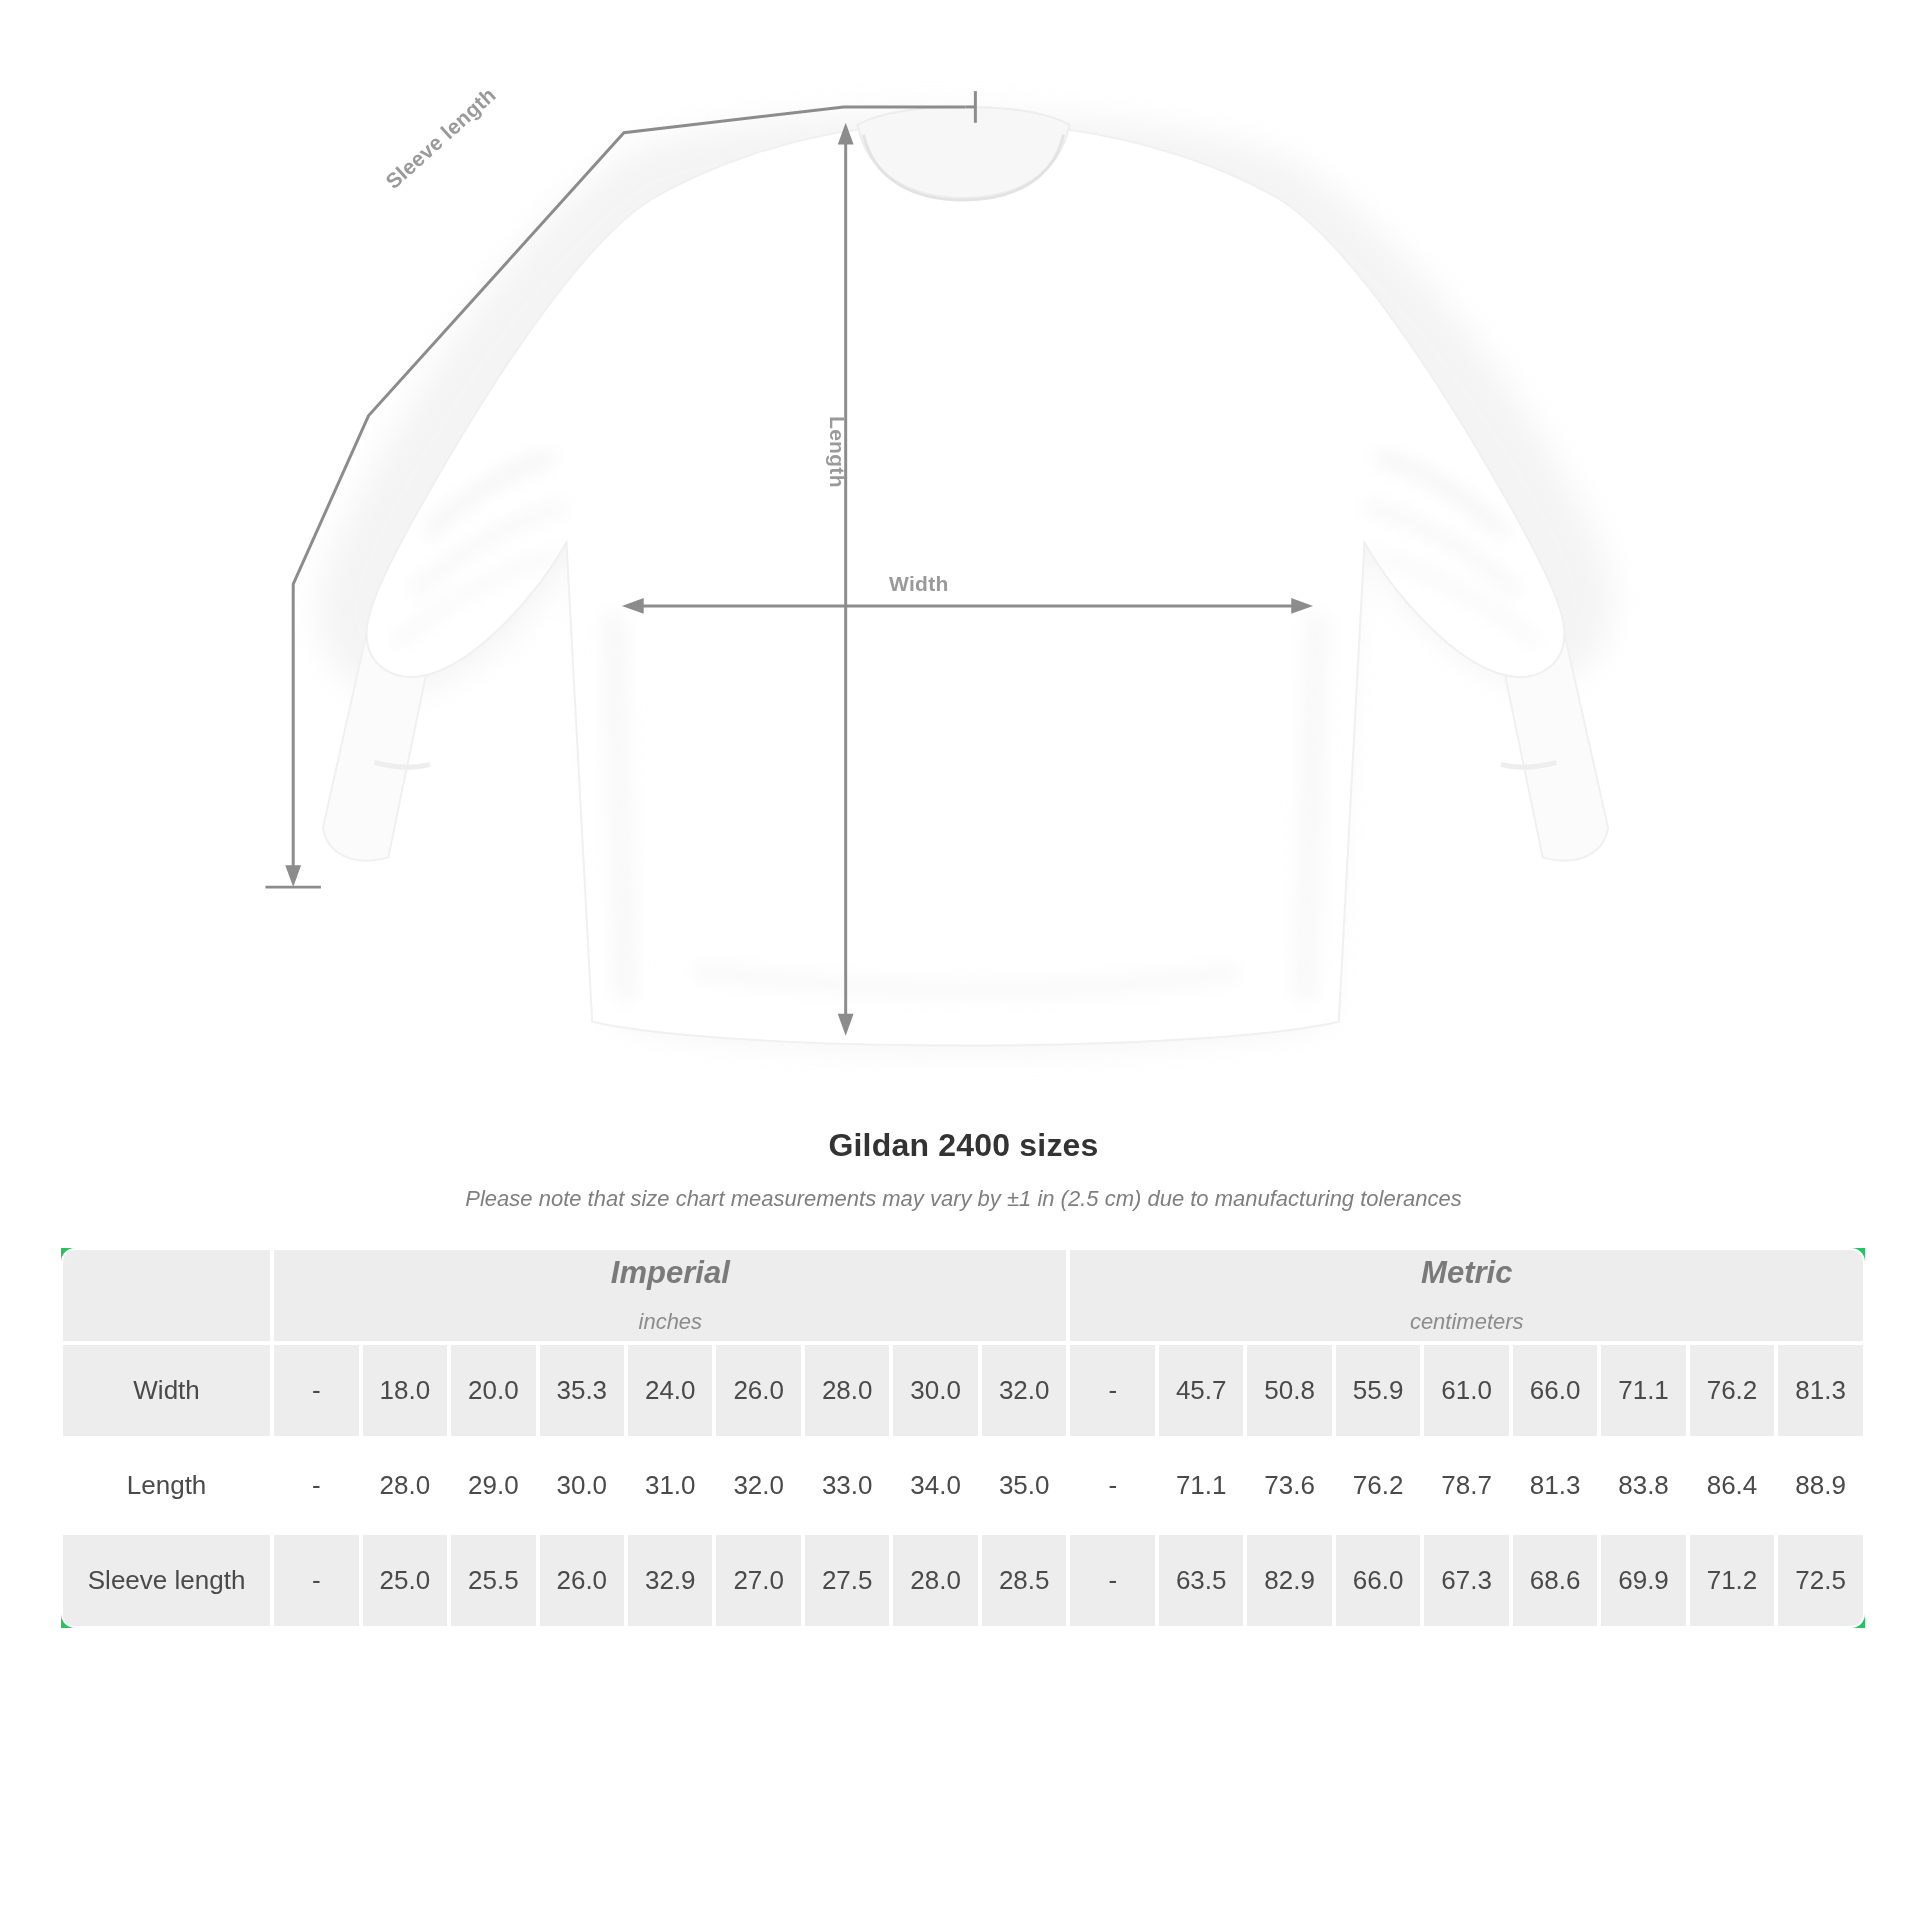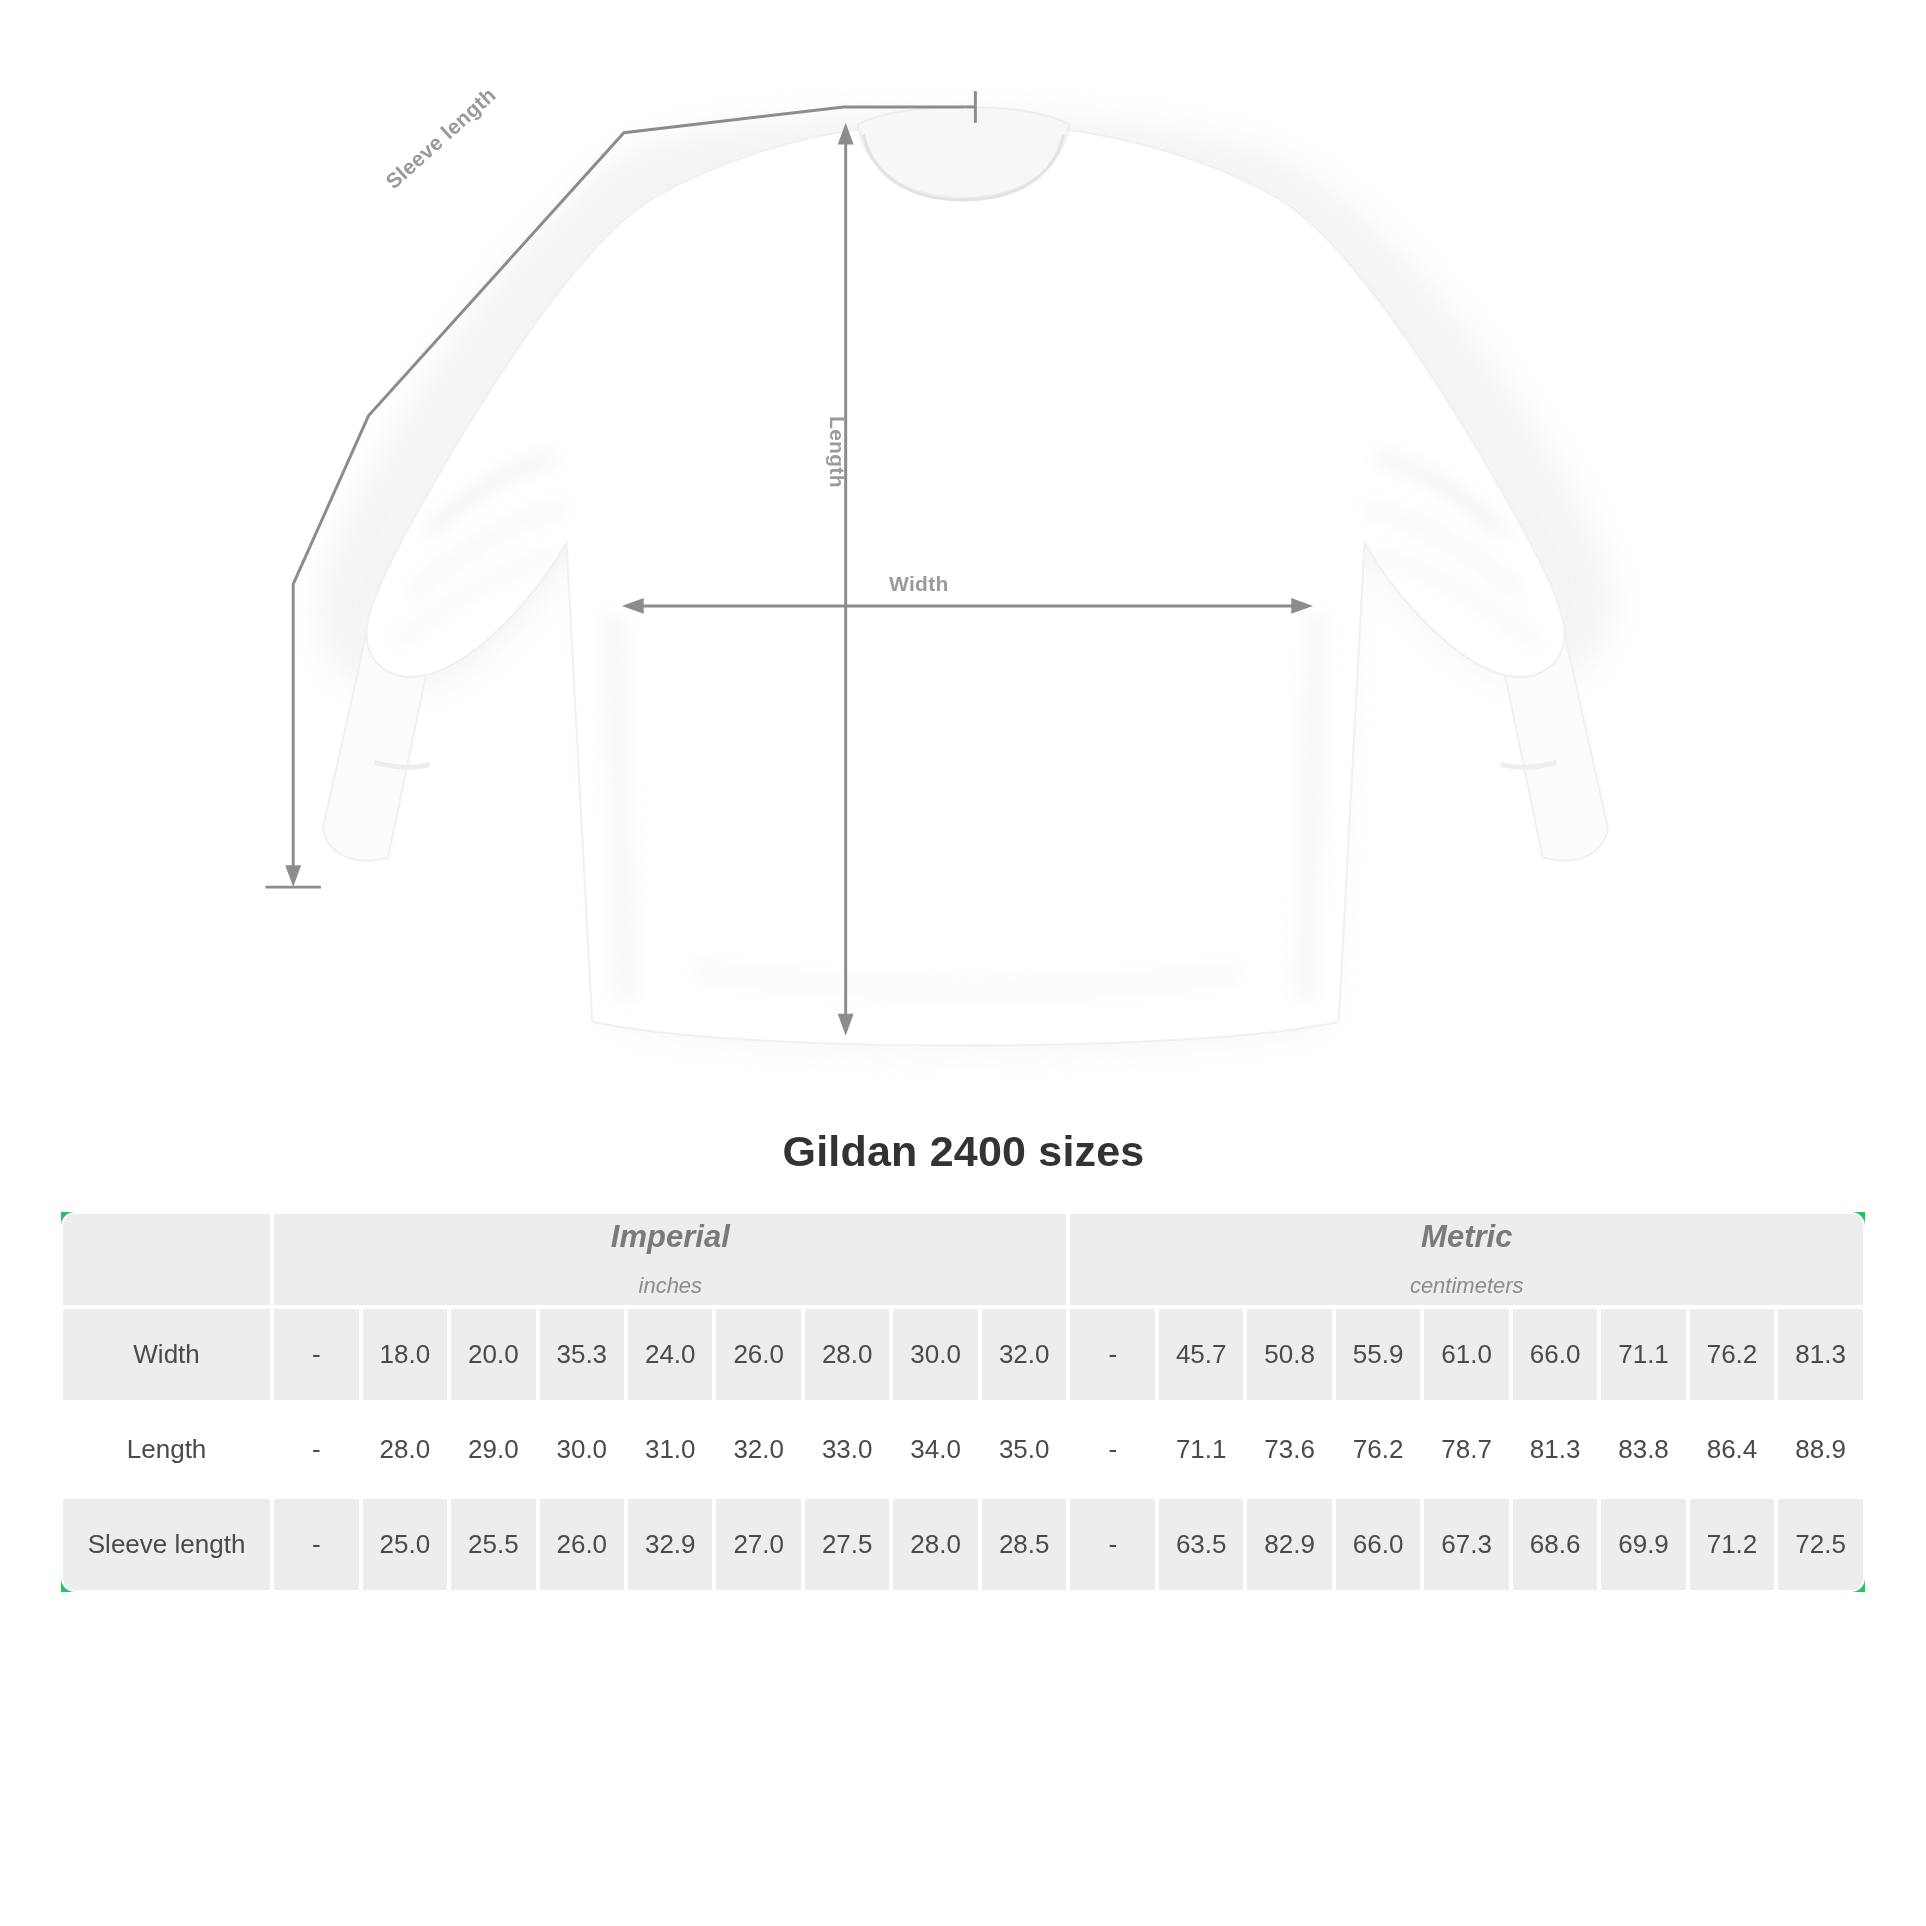--- a/index.html
+++ b/index.html
@@ -55,21 +55,21 @@
     transform: rotate(-42deg);
     transform-origin: left top;
   }
 
   
   .title-block {
     text-align: center;
     margin-top: 28px;
   }
   .chart-title {
-    font-size: 43px;
+    font-size: 32px;
     font-weight: bold;
     color: #333333;
     margin: 0;
     letter-spacing: 0.2px;
   }
   .chart-subtitle {
     font-size: 22px;
     font-style: italic;
     color: #7f7f7f;
     margin-top: 22px;
@@ -226,20 +226,21 @@
       </g>
     </svg>
 
     <div class="dim-label width-label">Width</div>
     <div class="dim-label length-label">Length</div>
     <div class="dim-label sleeve-label">Sleeve length</div>
   </div>
 
   <div class="title-block">
     <h1 class="chart-title">Gildan 2400 sizes</h1>
+    <div class="chart-subtitle">Please note that size chart measurements may vary by ±1 in (2.5 cm) due to manufacturing tolerances</div>
   </div>
 
   <div class="table-wrap">
     <table class="size-table">
       <colgroup>
         <col style="width:210px">
         <col span="18" style="width:88px">
       </colgroup>
       <tbody>
 

